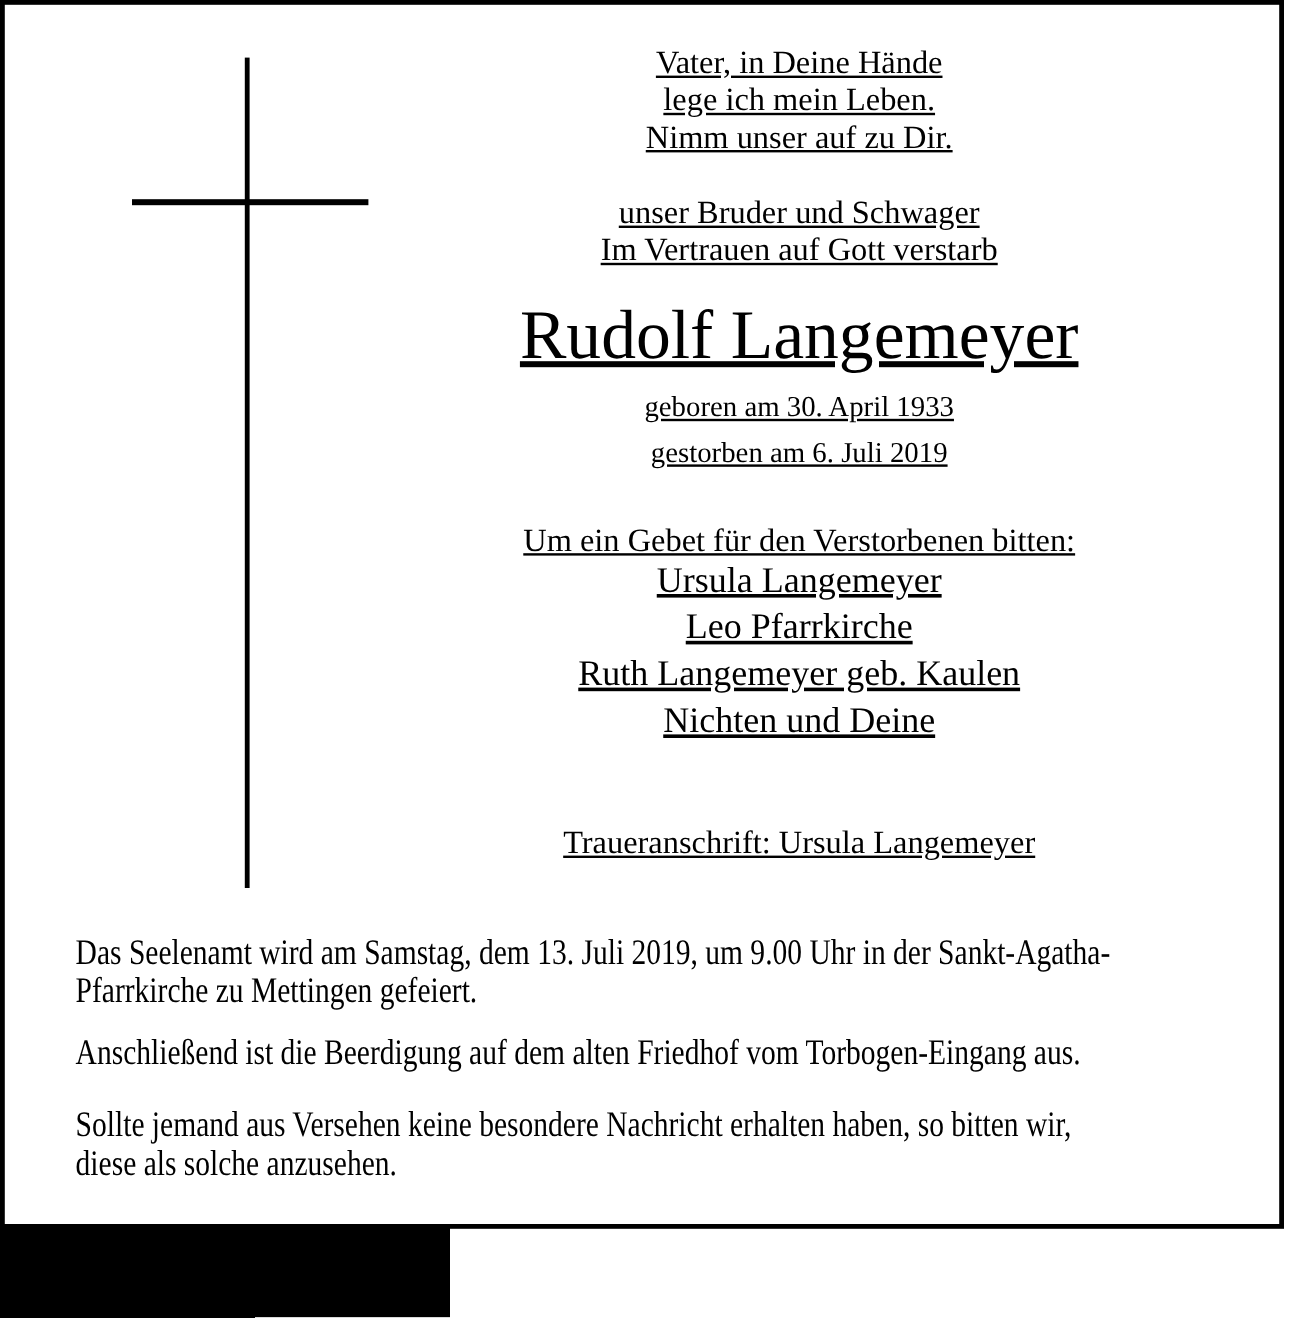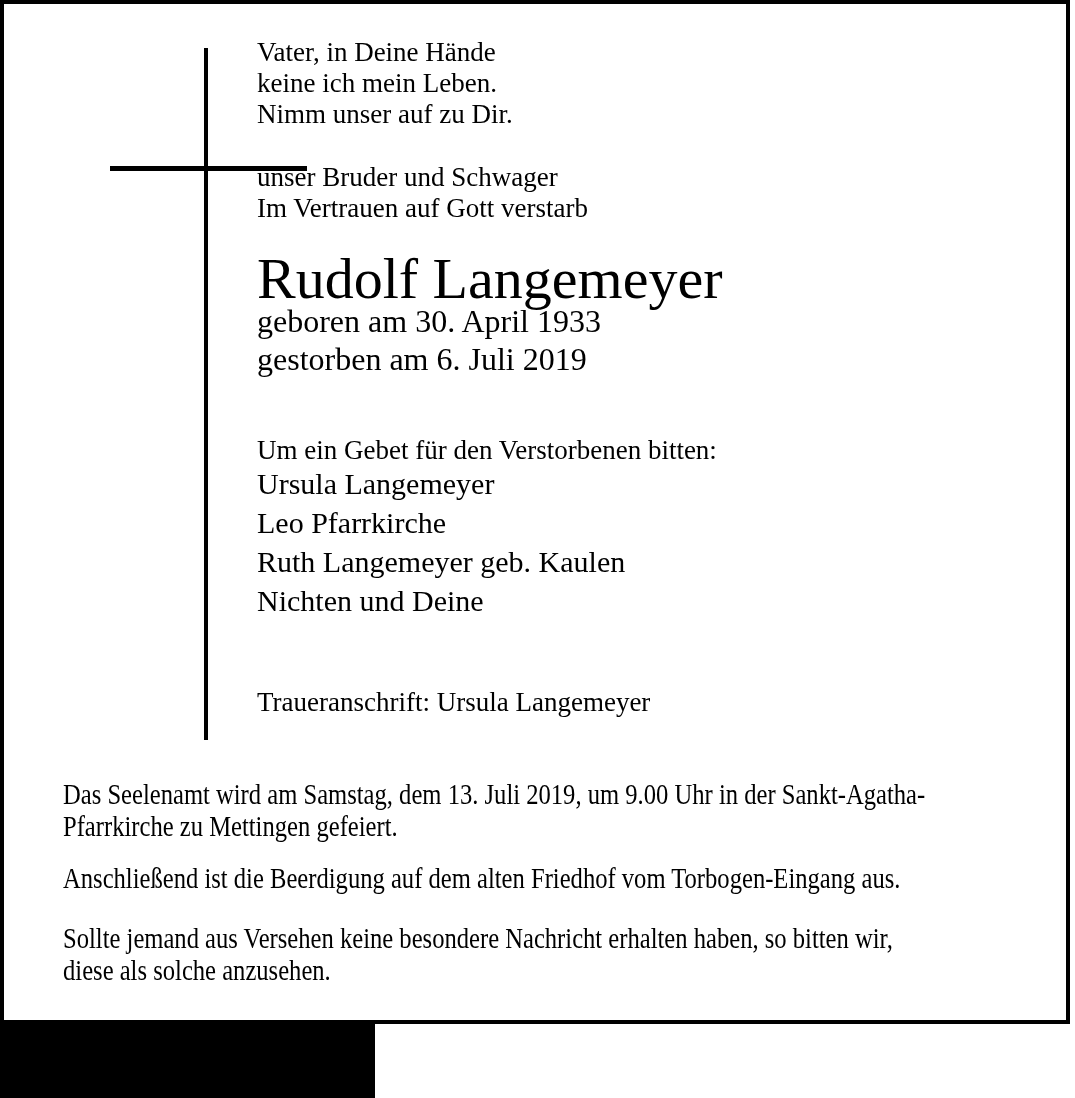--- a/index.html
+++ b/index.html
@@ -41,27 +41,28 @@
     top: 166px;
     width: 197px;
     height: 5px;
     background: #000000;
   }
   
   .centered {
     position: absolute;
     left: 257px;
     width: 818px;
-    text-align: left;
+    text-align: center;
     white-space: nowrap;
+    text-decoration: underline;
   }
   .verse       { top: 37px;  font-size: 27px; line-height: 31px; }
   .intro       { top: 162px; font-size: 27px; line-height: 31px; }
   .big-name    { top: 248px; font-size: 58px; line-height: 62px; }
-  .dates       { top: 302px; font-size: 32px; line-height: 38px; }
+  .dates       { top: 321px; font-size: 24px; line-height: 38px; }
   .prayer      { top: 435px; font-size: 27px; line-height: 30px; }
   .mourners    { top: 464px; font-size: 30px; line-height: 39px; }
   .address     { top: 686px; font-size: 27px; line-height: 32px; }
   .line { display: block; }
   
   .bottom-block {
     position: absolute;
     left: 63px;
     top: 778px;
     width: 1175px;
@@ -92,21 +93,21 @@
 
   <div class="frame"></div>
 
   <div>
     <div class="cross-v"></div>
     <div class="cross-h"></div>
   </div>
 
   <div class="centered verse">
     <span class="line">Vater, in Deine Hände</span>
-    <span class="line">keine ich mein Leben.</span>
+    <span class="line">lege ich mein Leben.</span>
     <span class="line">Nimm unser auf zu Dir.</span>
   </div>
 
   <div class="centered intro">
     <span class="line">unser Bruder und Schwager</span>
     <span class="line">Im Vertrauen auf Gott verstarb</span>
   </div>
 
   <div class="centered big-name">Rudolf Langemeyer</div>
 

